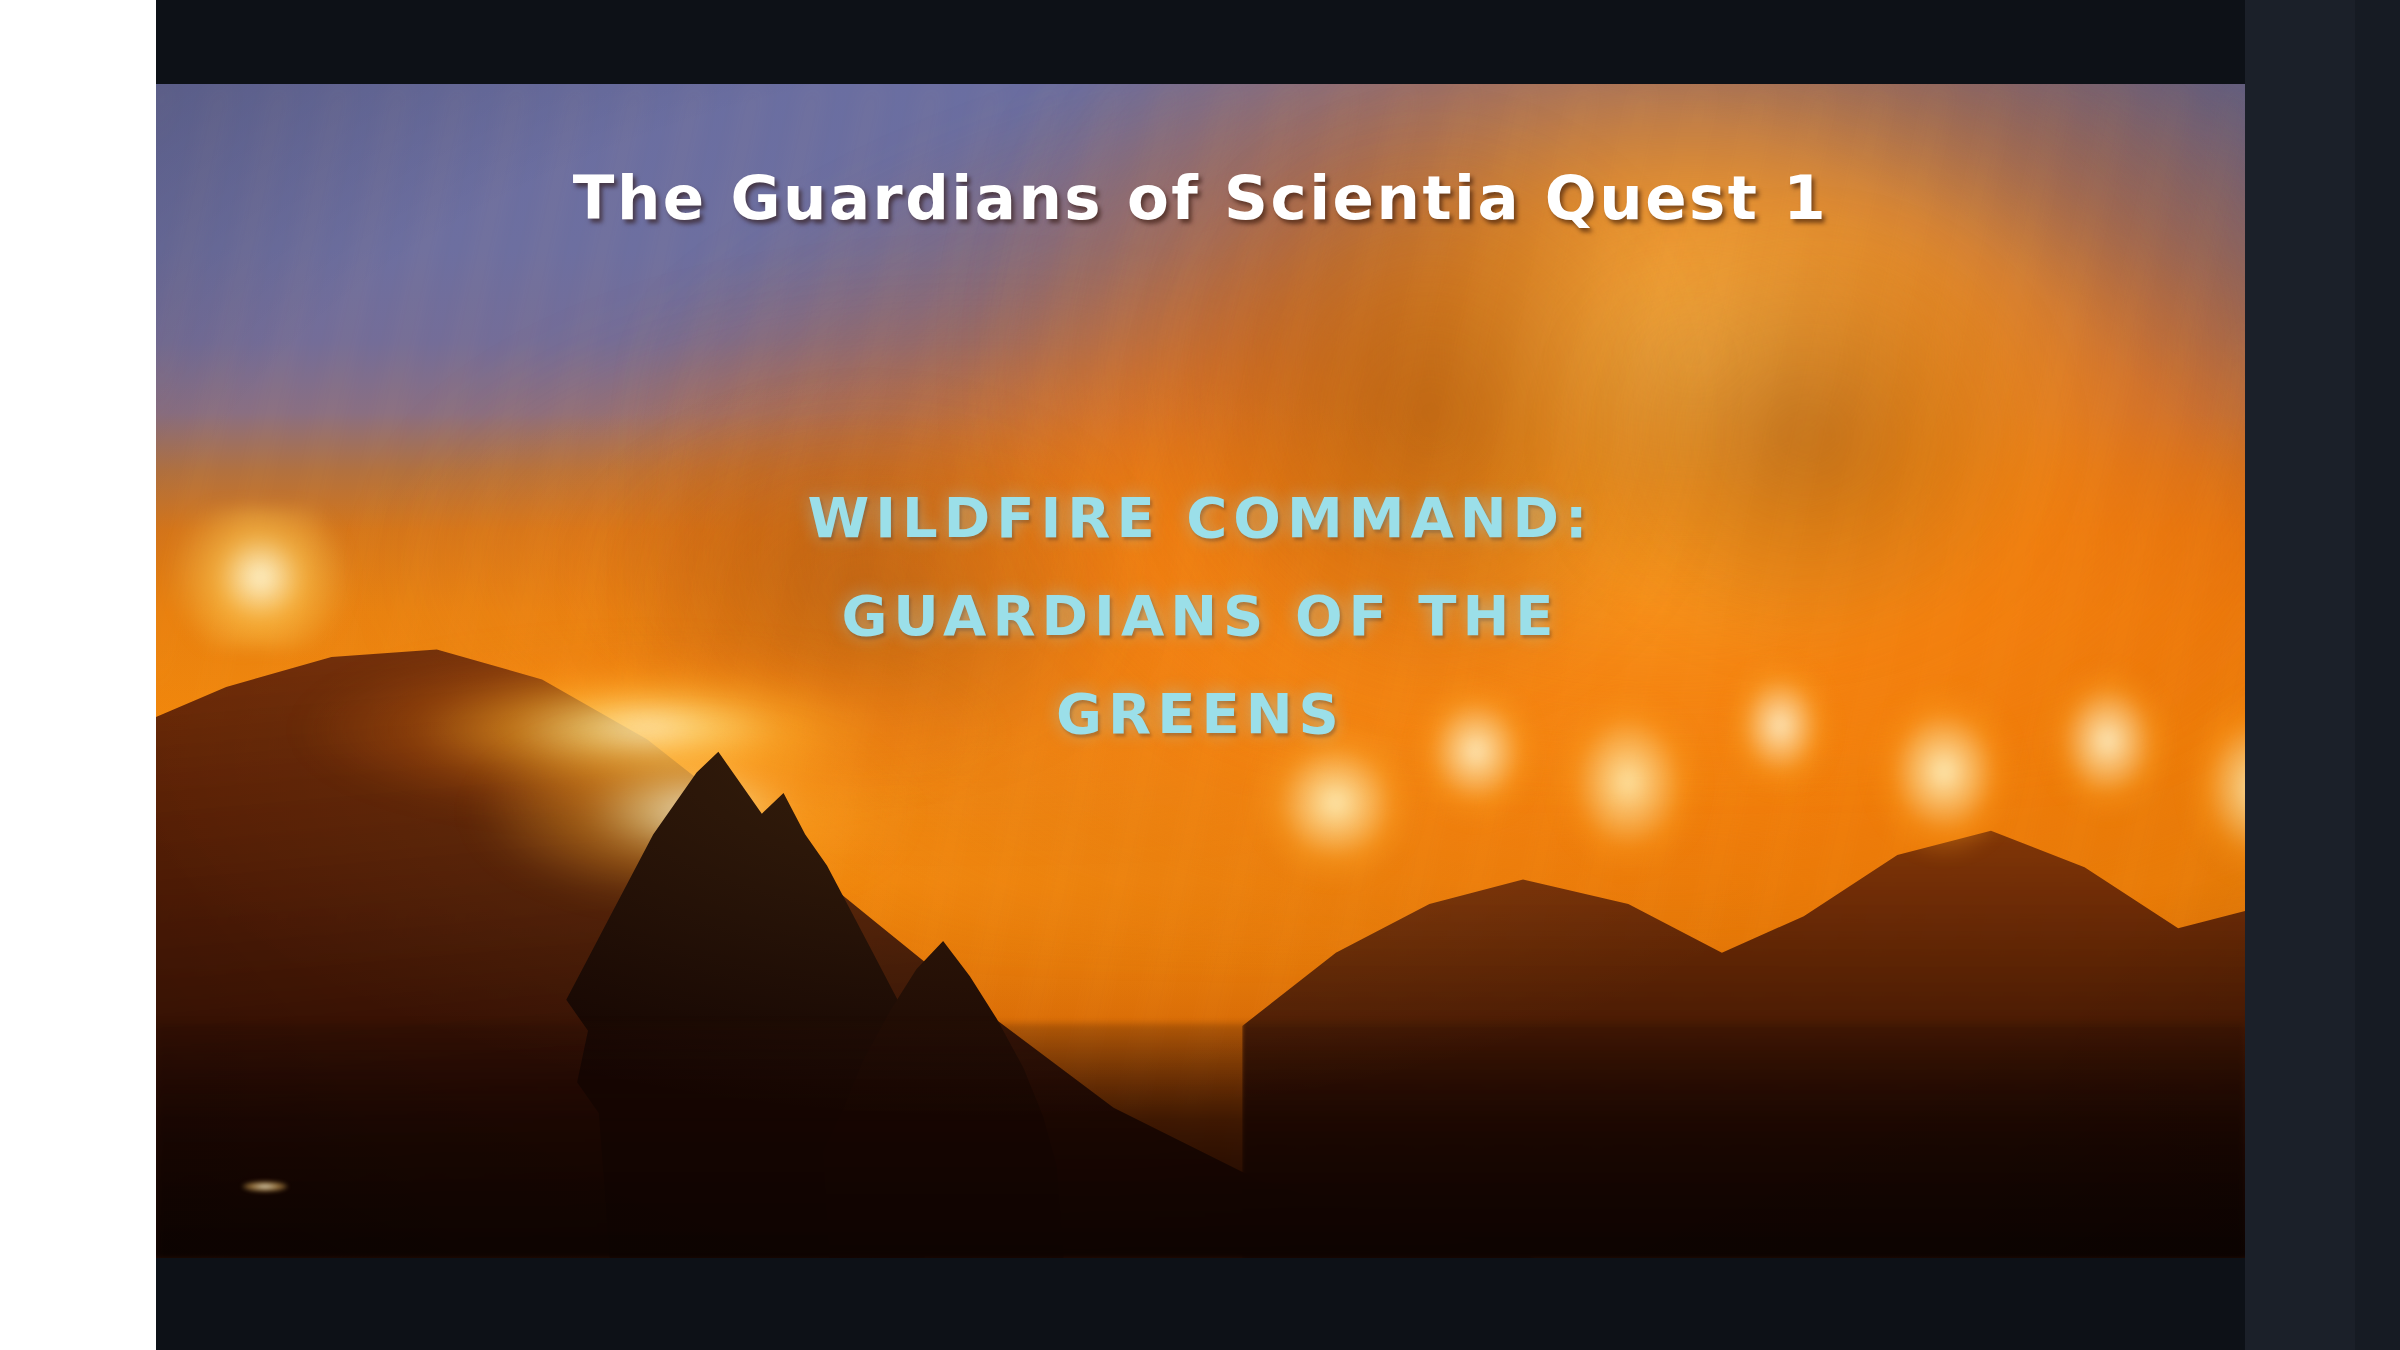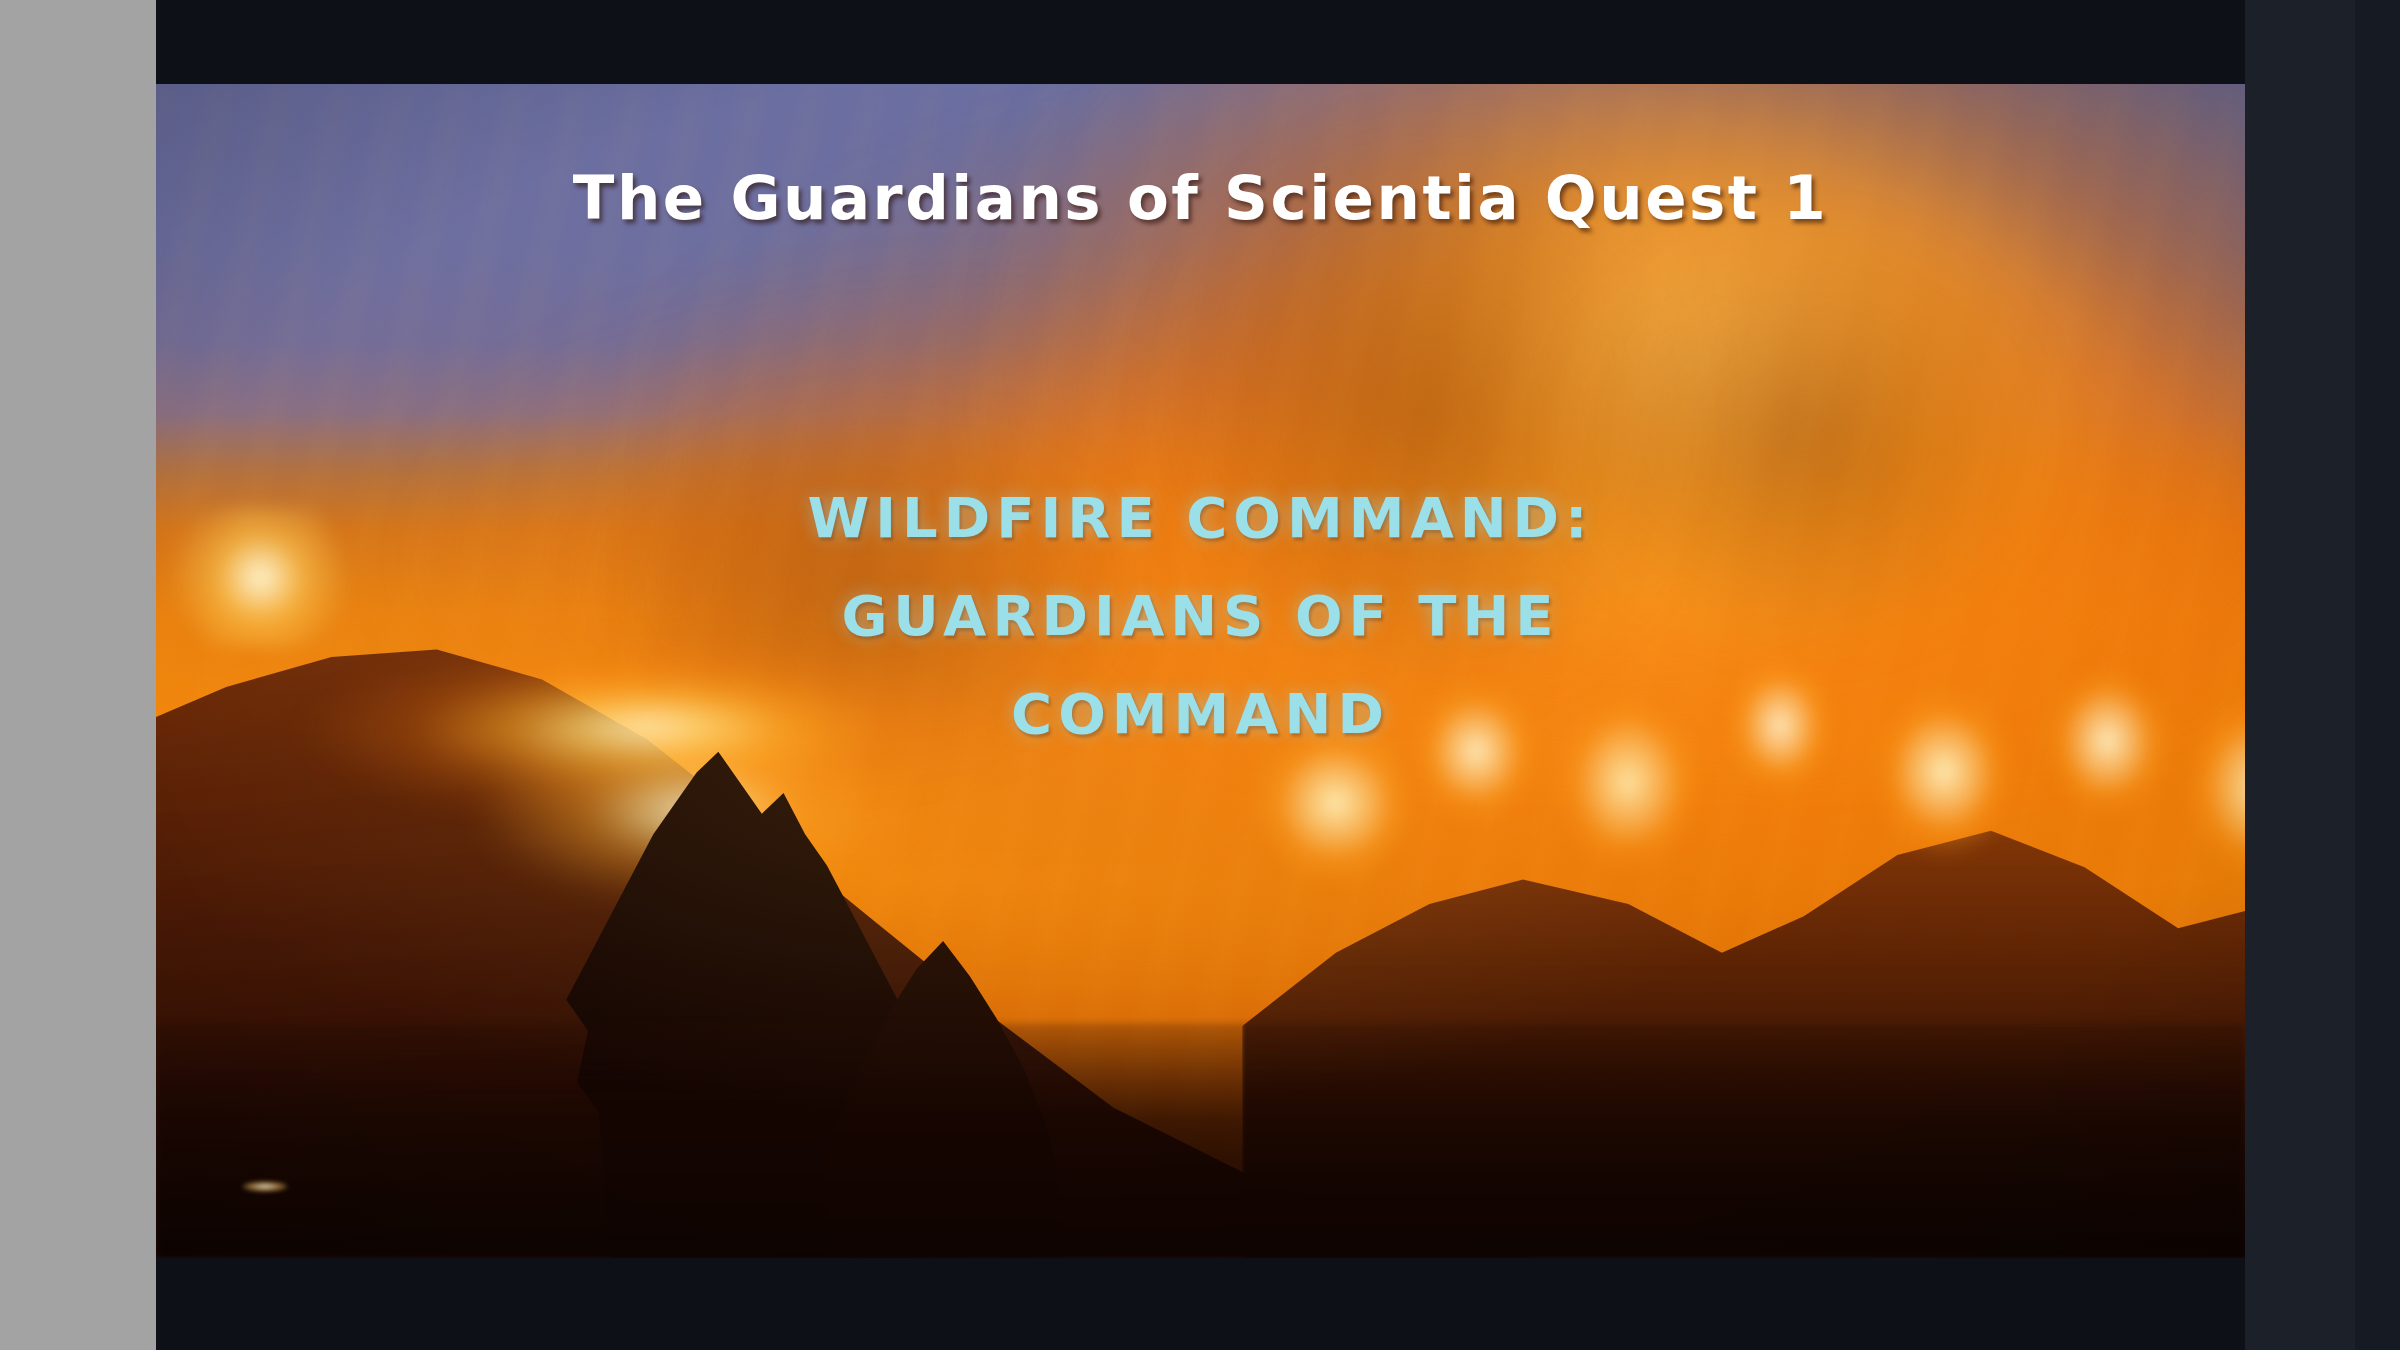--- a/index.html
+++ b/index.html
@@ -9,21 +9,21 @@
     width: 2400px;
     height: 1350px;
     overflow: hidden;
     font-family: "DejaVu Sans", sans-serif;
   }
 
   #root {
     position: relative;
     width: 2400px;
     height: 1350px;
-    background: #a3a3a3;
+    background: #ffffff;
   }
 
   
   .right-panel {
     position: absolute;
     left: 2245px; top: 0;
     width: 155px; height: 1350px;
     background: #1b2029;
   }
   .right-panel-edge {
@@ -363,19 +363,19 @@
       <div class="vehicle-light"></div>
 
       <div class="bloom"></div>
       <div class="vignette"></div>
 
       <div class="slide-title">The Guardians of Scientia Quest 1</div>
 
       <div class="headline">
         <span class="ln">WILDFIRE COMMAND:</span>
         <span class="ln">GUARDIANS OF THE</span>
-        <span class="ln">COMMAND</span>
+        <span class="ln">GREENS</span>
       </div>
 
     </div>
   </div>
 
 </div>
 
 </body></html>

